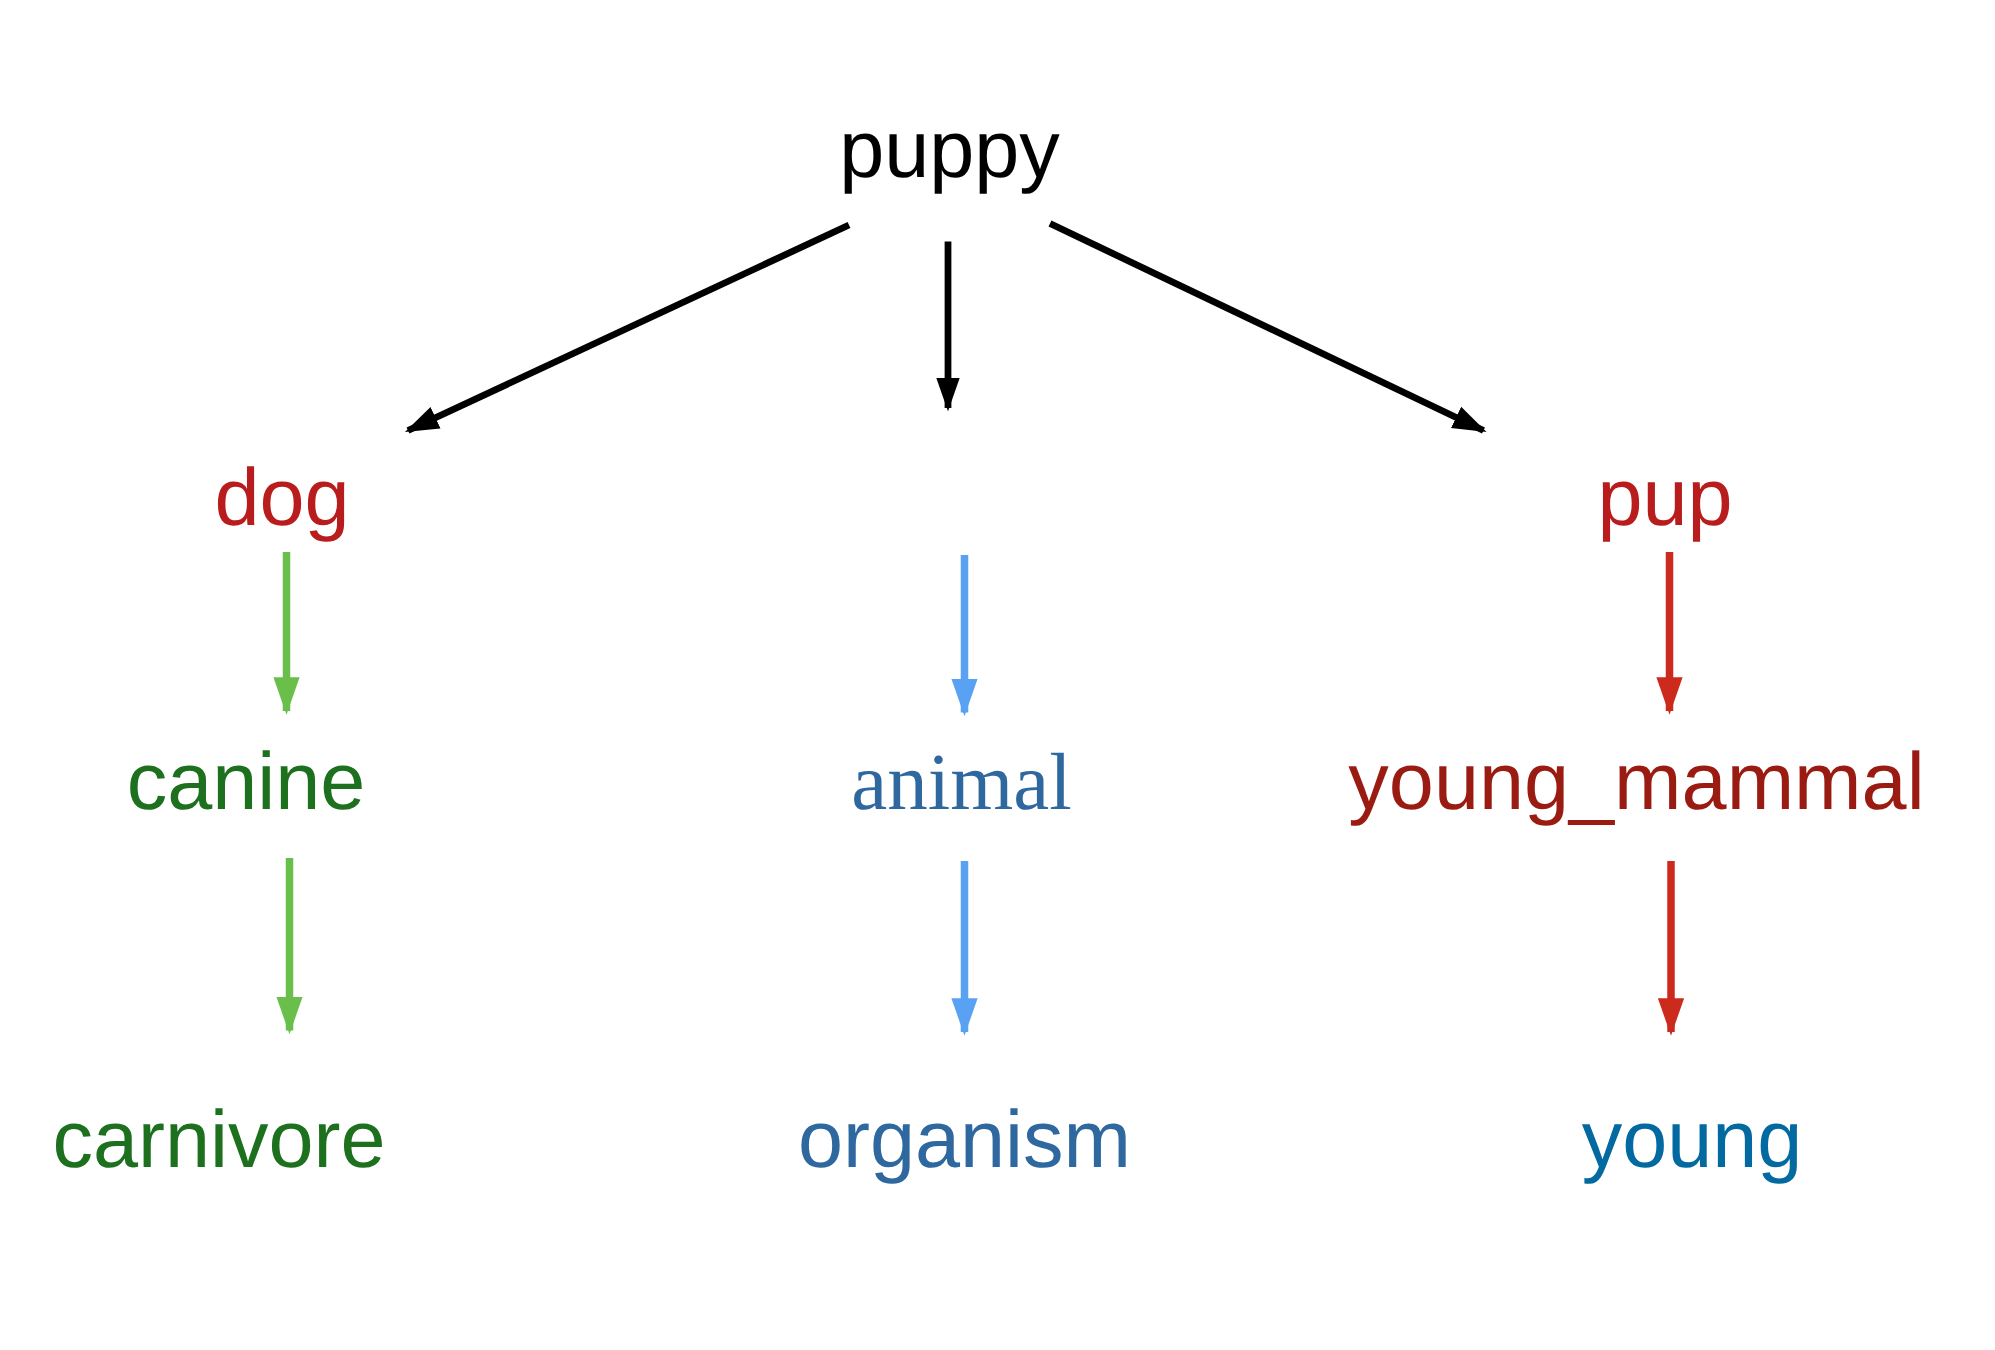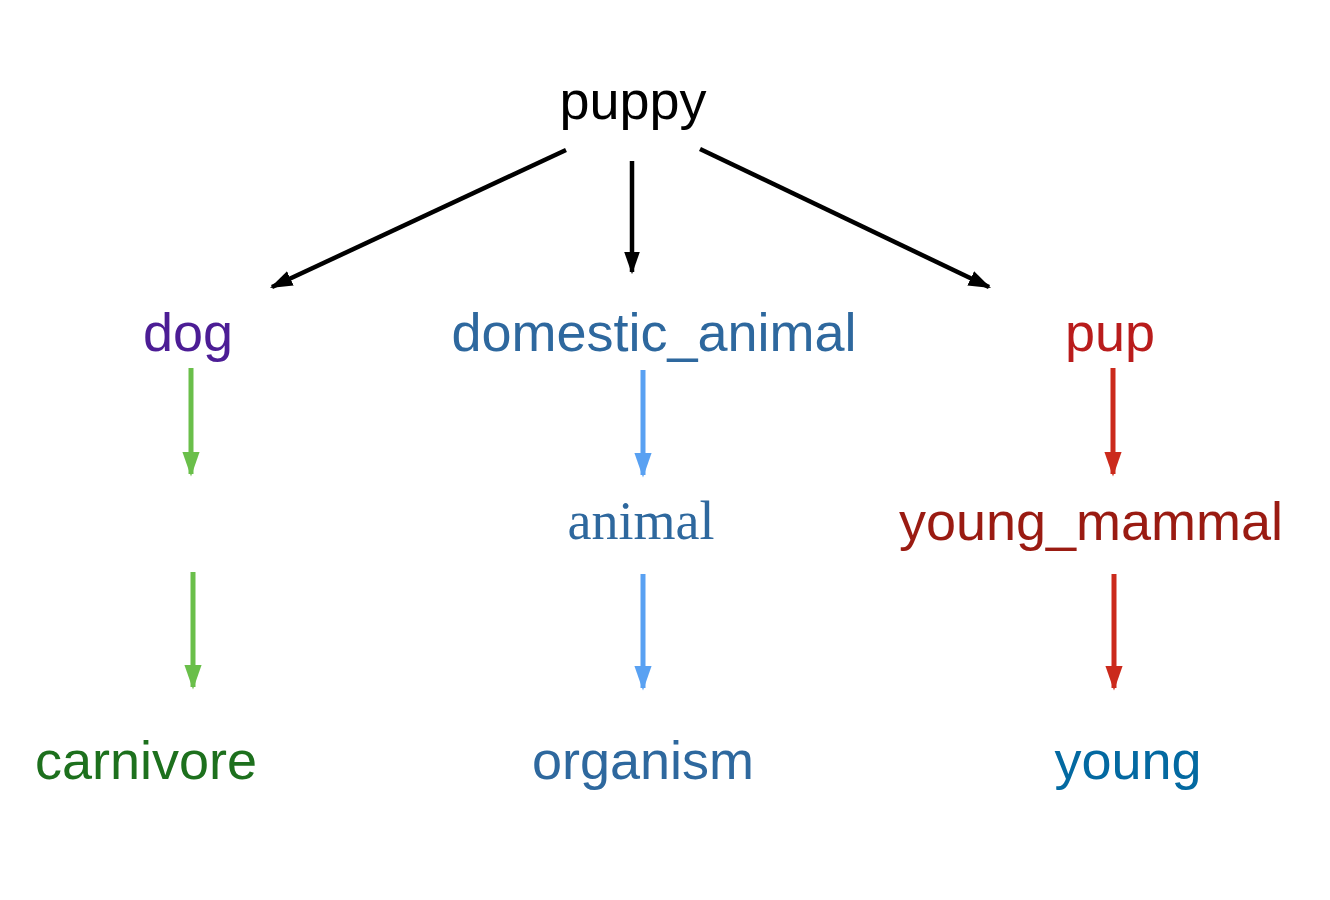--- a/index.html
+++ b/index.html
@@ -61,24 +61,24 @@
 
     <line x1="643" y1="370" x2="643" y2="475" stroke-width="5" marker-end="url(#arrow-blue)" stroke="#59a1f2"></line>
     <line x1="643" y1="574" x2="643" y2="688" stroke-width="5" marker-end="url(#arrow-blue)" stroke="#59a1f2"></line>
 
     <line x1="1113" y1="368" x2="1113" y2="474" stroke-width="5" marker-end="url(#arrow-red)" stroke="#cb2a1c"></line>
     <line x1="1114" y1="574" x2="1114" y2="688" stroke-width="5" marker-end="url(#arrow-red)" stroke="#cb2a1c"></line>
   </svg>
 
   <div class="node" style="left: 633px; top: 100px; color: rgb(0, 0, 0);">puppy</div>
 
-  <div class="node" style="left: 188px; top: 332px; color: #4c1d95;">dog</div>
-  <div class="node" style="left: 654px; top: 332px; color: rgb(46, 104, 158);">domestic_animal</div>
+  <div class="node" style="left: 188px; top: 332px; color: #b91c1c;">dog</div>
   <div class="node" style="left: 1110px; top: 332px; color: #b91c1c;">pup</div>
 
+  <div class="node" style="left: 164px; top: 521px; color: rgb(29, 112, 29);">canine</div>
   <div class="node" style="left: 641px; top: 521px; color: rgb(46, 104, 158); font-family: Liberation Serif, serif;">animal</div>
   <div class="node" style="left: 146px; top: 760px; color: rgb(29, 112, 29);">carnivore</div>
 
   <div class="node" style="left: 1091px; top: 521px; color: rgb(154, 27, 18);">young_mammal</div>
   <div class="node" style="left: 643px; top: 760px; color: rgb(46, 104, 158);">organism</div>
   <div class="node" style="left: 1128px; top: 760px; color: #0369a1;">young</div>
 
 </div>
 
 </body></html>

